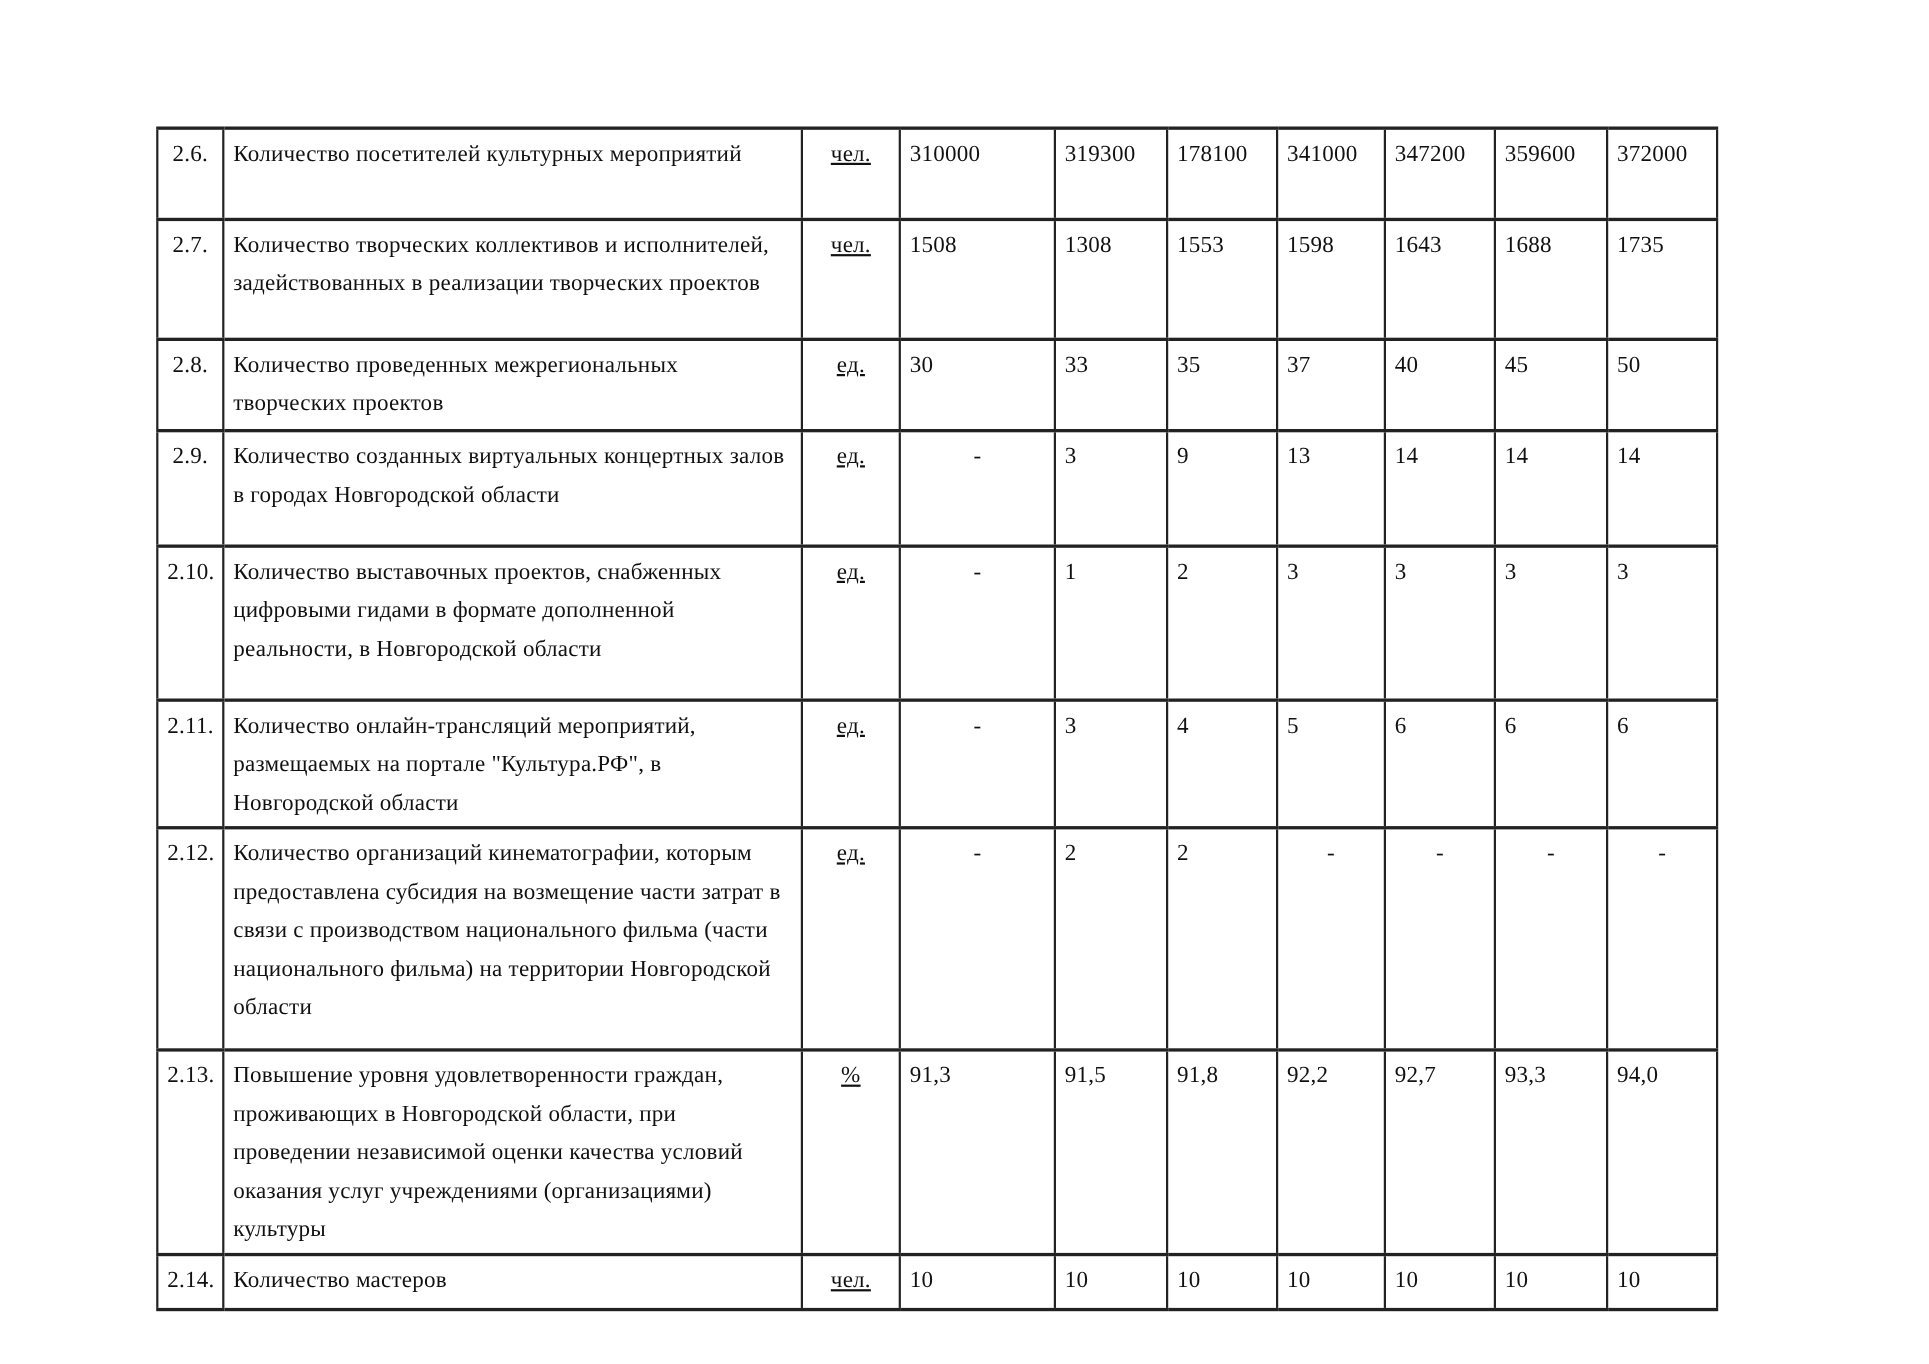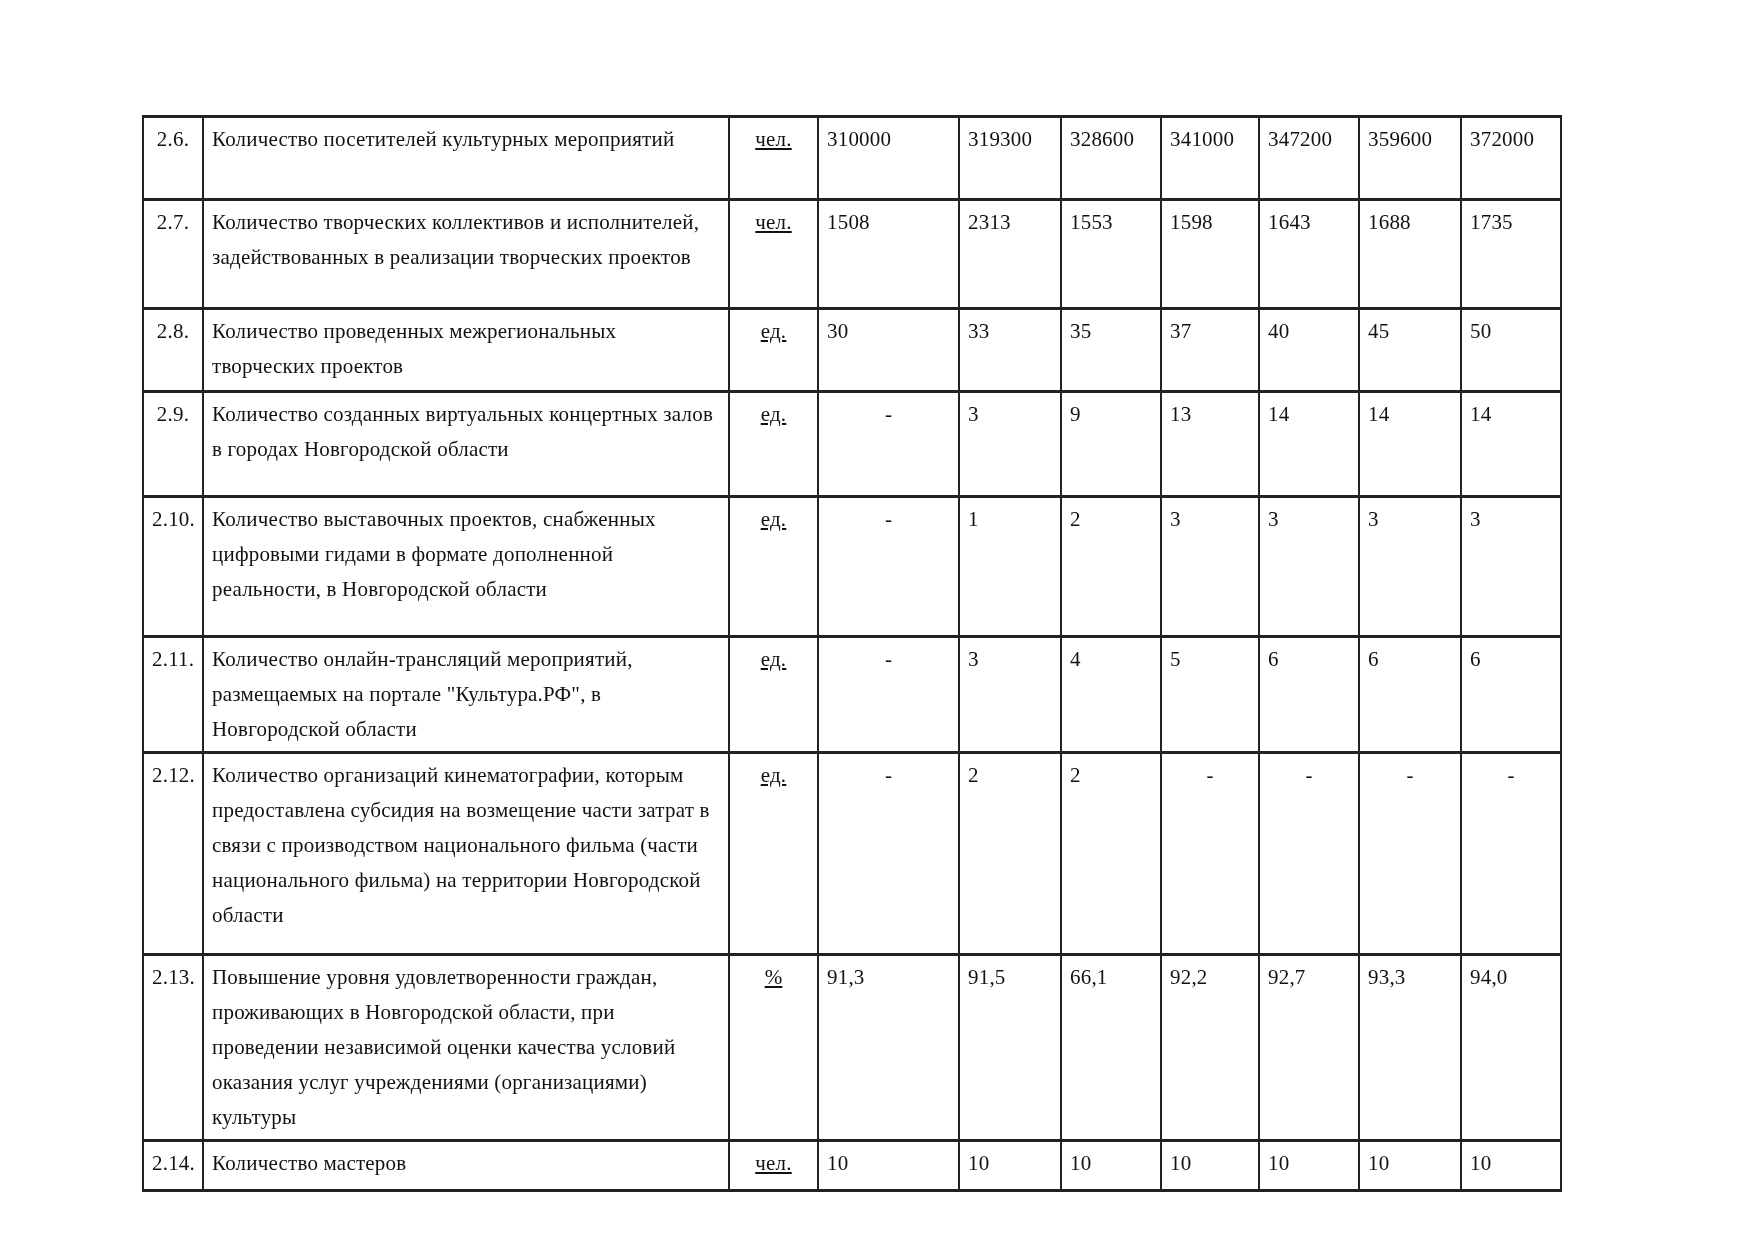--- a/index.html
+++ b/index.html
@@ -87,32 +87,32 @@
       <col style="width:102px">
       <col style="width:100px">
     </colgroup>
     <tbody>
         <tr class="r0">
           <td class="cell-num">2.6.</td>
           <td class="cell-name">Количество посетителей культурных мероприятий</td>
           <td class="cell-unit">чел.</td>
           <td class="cell-value">310000</td>
           <td class="cell-value">319300</td>
-          <td class="cell-value">328600</td>
+          <td class="cell-value">178100</td>
           <td class="cell-value">341000</td>
           <td class="cell-value">347200</td>
           <td class="cell-value">359600</td>
           <td class="cell-value">372000</td>
         </tr>
         <tr class="r1">
           <td class="cell-num">2.7.</td>
           <td class="cell-name">Количество творческих коллективов и исполнителей, задействованных в реализации творческих проектов</td>
           <td class="cell-unit">чел.</td>
           <td class="cell-value">1508</td>
-          <td class="cell-value">2313</td>
+          <td class="cell-value">1308</td>
           <td class="cell-value">1553</td>
           <td class="cell-value">1598</td>
           <td class="cell-value">1643</td>
           <td class="cell-value">1688</td>
           <td class="cell-value">1735</td>
         </tr>
         <tr class="r2">
           <td class="cell-num">2.8.</td>
           <td class="cell-name">Количество проведенных межрегиональных творческих проектов</td>
           <td class="cell-unit">ед.</td>
@@ -171,21 +171,21 @@
           <td class="cell-value dash">-</td>
           <td class="cell-value dash">-</td>
           <td class="cell-value dash">-</td>
         </tr>
         <tr class="r7">
           <td class="cell-num">2.13.</td>
           <td class="cell-name">Повышение уровня удовлетворенности граждан, проживающих в Новгородской области, при проведении независимой оценки качества условий оказания услуг учреждениями (организациями) культуры</td>
           <td class="cell-unit">%</td>
           <td class="cell-value">91,3</td>
           <td class="cell-value">91,5</td>
-          <td class="cell-value">66,1</td>
+          <td class="cell-value">91,8</td>
           <td class="cell-value">92,2</td>
           <td class="cell-value">92,7</td>
           <td class="cell-value">93,3</td>
           <td class="cell-value">94,0</td>
         </tr>
         <tr class="r8">
           <td class="cell-num">2.14.</td>
           <td class="cell-name">Количество мастеров</td>
           <td class="cell-unit">чел.</td>
           <td class="cell-value">10</td>

